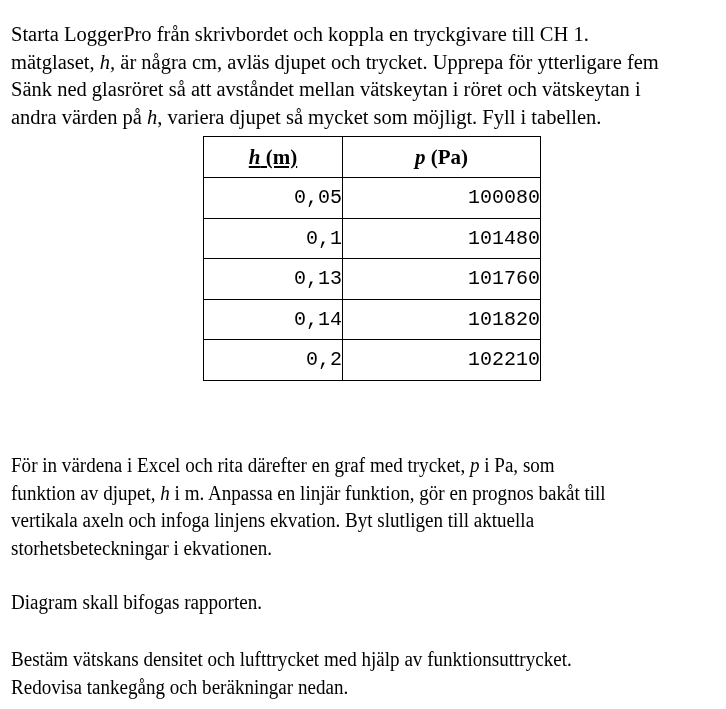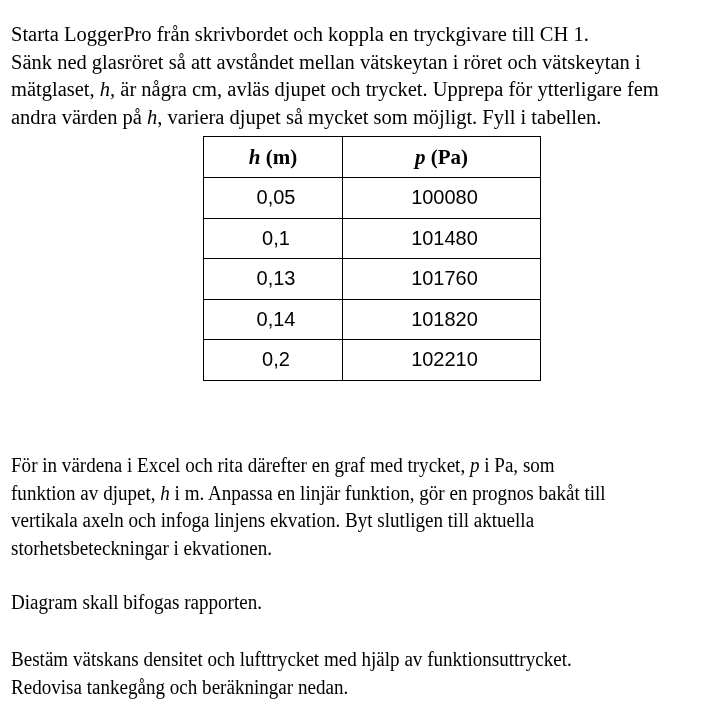--- a/index.html
+++ b/index.html
@@ -8,31 +8,31 @@
   .para .line { display:block; }
   #p1 { top:1px;margin-top:20px; }
   #p2 { top:452px; }
   #p3 { top:589px; }
   #p4 { top:646px; }
   .cond { display:inline-block; transform:scaleX(0.93); transform-origin:left center; }
   i { font-style:italic; }
   table { position:absolute; left:203px; top:136px; border-collapse:collapse; }
   td, th { border:1.5px solid #000; padding:0; }
   th { height:40px; font-family:"Liberation Serif", serif; font-weight:bold; font-size:21px; text-align:center; }
-  th.c1 { width:138px; } th.c2 { width:197px; }
-  td { height:39.5px; font-family:Liberation Sans, sans-serif; font-size:20px; padding-left:6px; text-align:center; }
+  th.c1 { width:138px;text-decoration:underline; } th.c2 { width:197px; }
+  td { height:39.5px; font-family:Liberation Mono, monospace; font-size:20px; padding-left:6px; text-align:right; }
   th i { font-style:italic; }
 </style>
 </head>
 <body>
 
 <div id="p1" class="para">
   <span class="line"><span>Starta LoggerPro från skrivbordet och koppla en tryckgivare till CH 1.</span></span>
+  <span class="line"><span>mätglaset, </span><i>h,</i><span> är några cm, avläs djupet och trycket. Upprepa för ytterligare fem</span></span>
   <span class="line"><span>Sänk ned glasröret så att avståndet mellan vätskeytan i röret och vätskeytan i</span></span>
-  <span class="line"><span>mätglaset, </span><i>h,</i><span> är några cm, avläs djupet och trycket. Upprepa för ytterligare fem</span></span>
   <span class="line"><span>andra värden på </span><i>h</i><span>, variera djupet så mycket som möjligt. Fyll i tabellen.</span></span>
 </div>
 
 <table>
   <thead>
     <tr>
       <th class="c1"><i>h</i><span> (m)</span></th>
       <th class="c2"><i>p</i><span> (Pa)</span></th>
     </tr>
   </thead>

